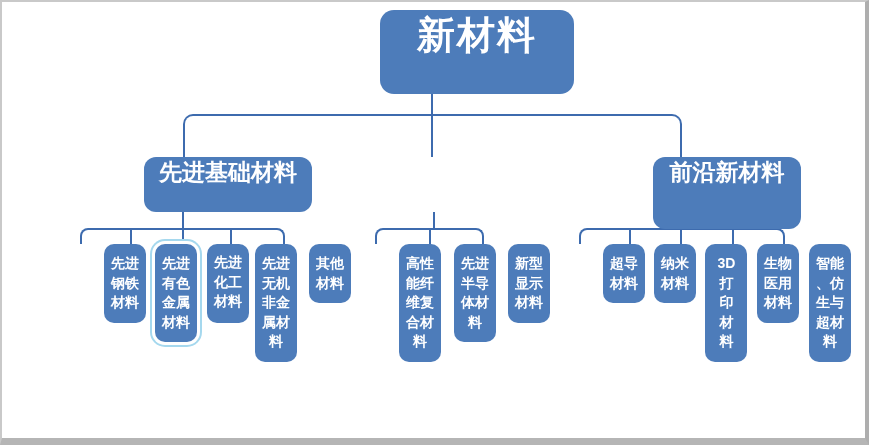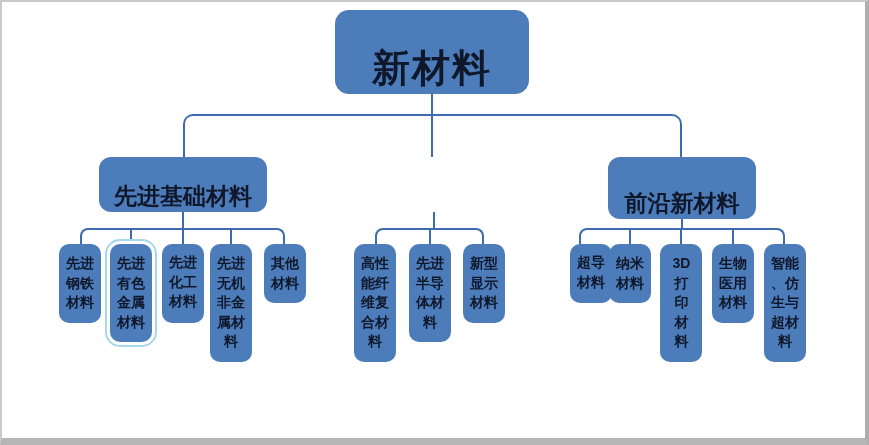--- a/index.html
+++ b/index.html
@@ -3,23 +3,24 @@
 <meta charset="utf-8">
 <style>
   html,body{margin:0;padding:0;background:#e8e8e8;font-family:"Liberation Sans","DejaVu Sans",sans-serif;}
   .stage{
     position:relative;width:869px;height:445px;background:#ffffff;box-sizing:border-box;
     border-top:2px solid #c9c9c9;border-left:2px solid #c9c9c9;
     border-right:4px solid #aeaeae;border-bottom:7px solid #b5b5b5;
     overflow:hidden;
   }
   .node{
-    position:absolute;background:#4d7cba;color:#0f172a;font-weight:bold;
-    display:flex;align-items:flex-end;justify-content:center;text-align:center;
+    position:absolute;background:#4d7cba;color:#ffffff;font-weight:bold;
+    display:flex;align-items:flex-start;justify-content:center;text-align:center;
     box-sizing:border-box;
+    margin-left:45px;
   }
   .lvl1{border-radius:14px;font-size:38px;letter-spacing:2px;}
   .lvl2{border-radius:12px;font-size:23px;}
   .leaf{
     border-radius:10px;font-size:14px;line-height:19.5px;
     padding:10px 7px;width:42px;
     word-break:break-all;line-break:anywhere;
     display:block;
   }
   .selected{box-shadow:0 0 0 3px #ffffff,0 0 0 5px #a5d8ee;}
@@ -56,33 +57,33 @@
   <div class="vline" style="left:678px;top:226px;height:16px;"></div>
   <div class="vline" style="left:730px;top:226px;height:16px;"></div>
 
   <div class="node lvl1" style="left:333px;top:8px;width:194px;height:84px;">
     <span>新材料</span>
   </div>
 
   <div class="node lvl2" style="left:97px;top:155px;width:168px;height:55px;">
     <span>先进基础材料</span>
   </div>
-  <div class="node lvl2" style="left:606px;top:155px;width:148px;height:62px;">
+  <div class="node lvl2" style="left:606px;top:155px;width:148px;height:72px;">
     <span>前沿新材料</span>
   </div>
 
   <div class="node leaf" style="left:57px;top:242px;">先进钢铁材料</div>
   <div class="node leaf selected" style="left:108px;top:242px;">先进有色金属材料</div>
   <div class="node leaf" style="left:160px;top:242px;font-family:Liberation Mono, monospace;">先进化工材料</div>
   <div class="node leaf" style="left:208px;top:242px;">先进无机非金属材料</div>
   <div class="node leaf" style="left:262px;top:242px;">其他材料</div>
 
   <div class="node leaf" style="left:352px;top:242px;">高性能纤维复合材料</div>
   <div class="node leaf" style="left:407px;top:242px;">先进半导体材料</div>
   <div class="node leaf" style="left:461px;top:242px;">新型显示材料</div>
 
-  <div class="node leaf" style="left:568px;top:242px;font-family:Liberation Mono, monospace;">超导材料</div>
+  <div class="node leaf" style="left:556px;top:242px;">超导材料</div>
   <div class="node leaf" style="left:607px;top:242px;">纳米材料</div>
   <div class="node leaf" style="left:658px;top:242px;padding-left:8px;">3D打印材料</div>
   <div class="node leaf" style="left:710px;top:242px;">生物医用材料</div>
   <div class="node leaf" style="left:762px;top:242px;">智能、仿生与超材料</div>
 
 </div>
 
 </body></html>

